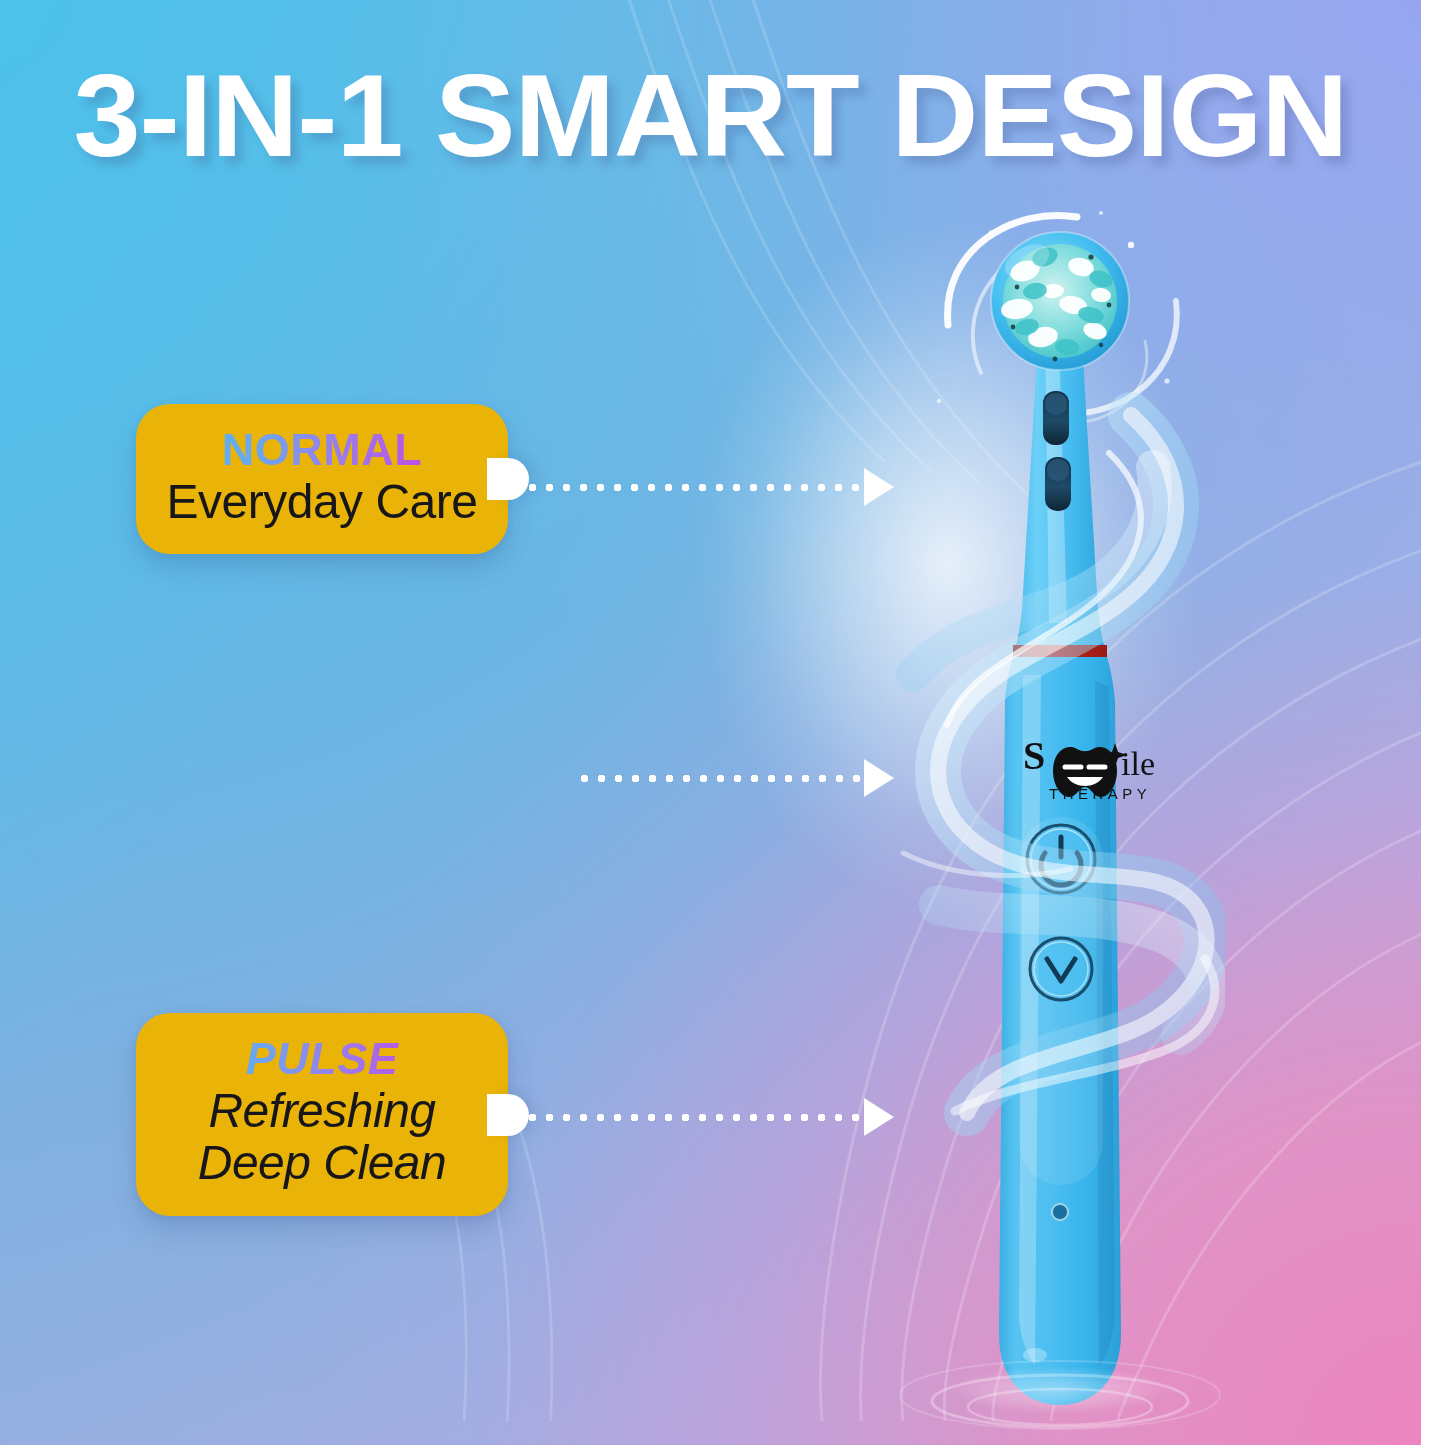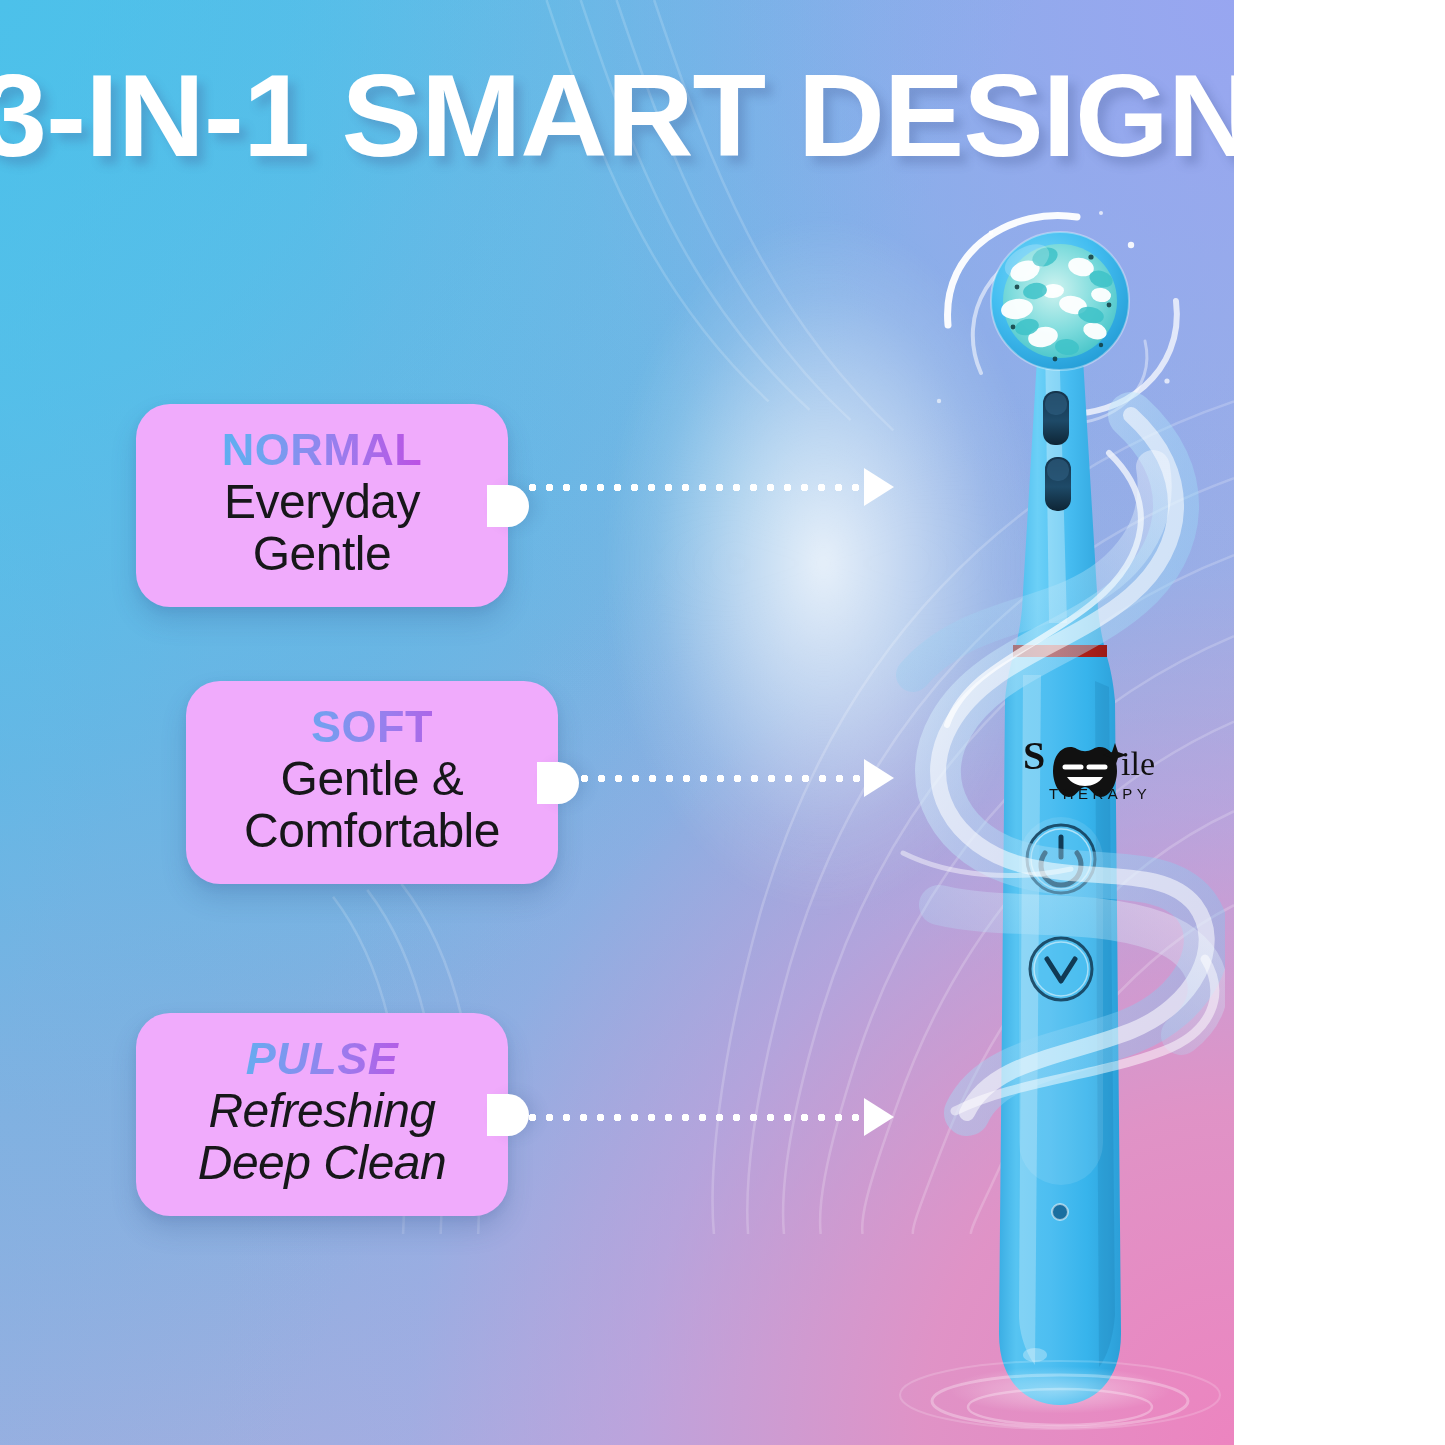--- a/index.html
+++ b/index.html
@@ -2,21 +2,21 @@
 <html><head>
 <meta charset="utf-8">
 <style>
   html, body {
     margin: 0;
     padding: 0;
     background: #ffffff;
   }
   #poster {
     position: relative;
-    width: 1234px;
+    width: 1421px;
     height: 1445px;
     overflow: hidden;
     font-family: "Liberation Sans", sans-serif;
     -webkit-font-smoothing: antialiased;
   }
 
   
   .bg-base {
     position: absolute;
     inset: 0;
@@ -63,21 +63,21 @@
     letter-spacing: -1px;
     color: #ffffff;
     transform: scaleX(1.04);
     text-shadow: 7px 8px 9px rgba(60,80,140,0.26);
     white-space: nowrap;
   }
 
   
   .card {
     position: absolute;
-    background: #f0abfc;
+    background: #eab308;
     border-radius: 34px;
     box-shadow: 0 14px 26px rgba(45,75,135,0.20), 0 3px 8px rgba(45,75,135,0.10);
     padding: 22px 30px 26px;
     box-sizing: border-box;
     text-align: center;
   }
   .card .nub {
     position: absolute;
     right: -21px;
     top: 50%;
@@ -199,33 +199,28 @@
       <path d="M560 1445 C 566 1300, 552 1140, 470 1035"></path>
       <path d="M516 1445 C 523 1302, 510 1146, 430 1042"></path>
       <path d="M472 1445 C 480 1305, 468 1152, 390 1050"></path>
     </g>
   </svg>
 
   <div class="title">3-IN-1 SMART DESIGN</div>
 
   <div class="card" id="card-normal">
     <div class="mode">NORMAL</div>
-    <div class="desc">Everyday Gentle</div>
+    <div class="desc">Everyday Care</div>
     <div class="nub"></div>
   </div>
   <div class="connector" id="conn-normal">
     <div class="dots"></div>
     <div class="arrow"></div>
   </div>
 
-  <div class="card" id="card-soft">
-    <div class="mode">SOFT</div>
-    <div class="desc">Gentle &amp; Comfortable</div>
-    <div class="nub"></div>
-  </div>
   <div class="connector" id="conn-soft">
     <div class="dots"></div>
     <div class="arrow"></div>
   </div>
 
   <div class="card" id="card-pulse">
     <div class="mode">PULSE</div>
     <div class="desc">Refreshing Deep Clean</div>
     <div class="nub"></div>
   </div>

